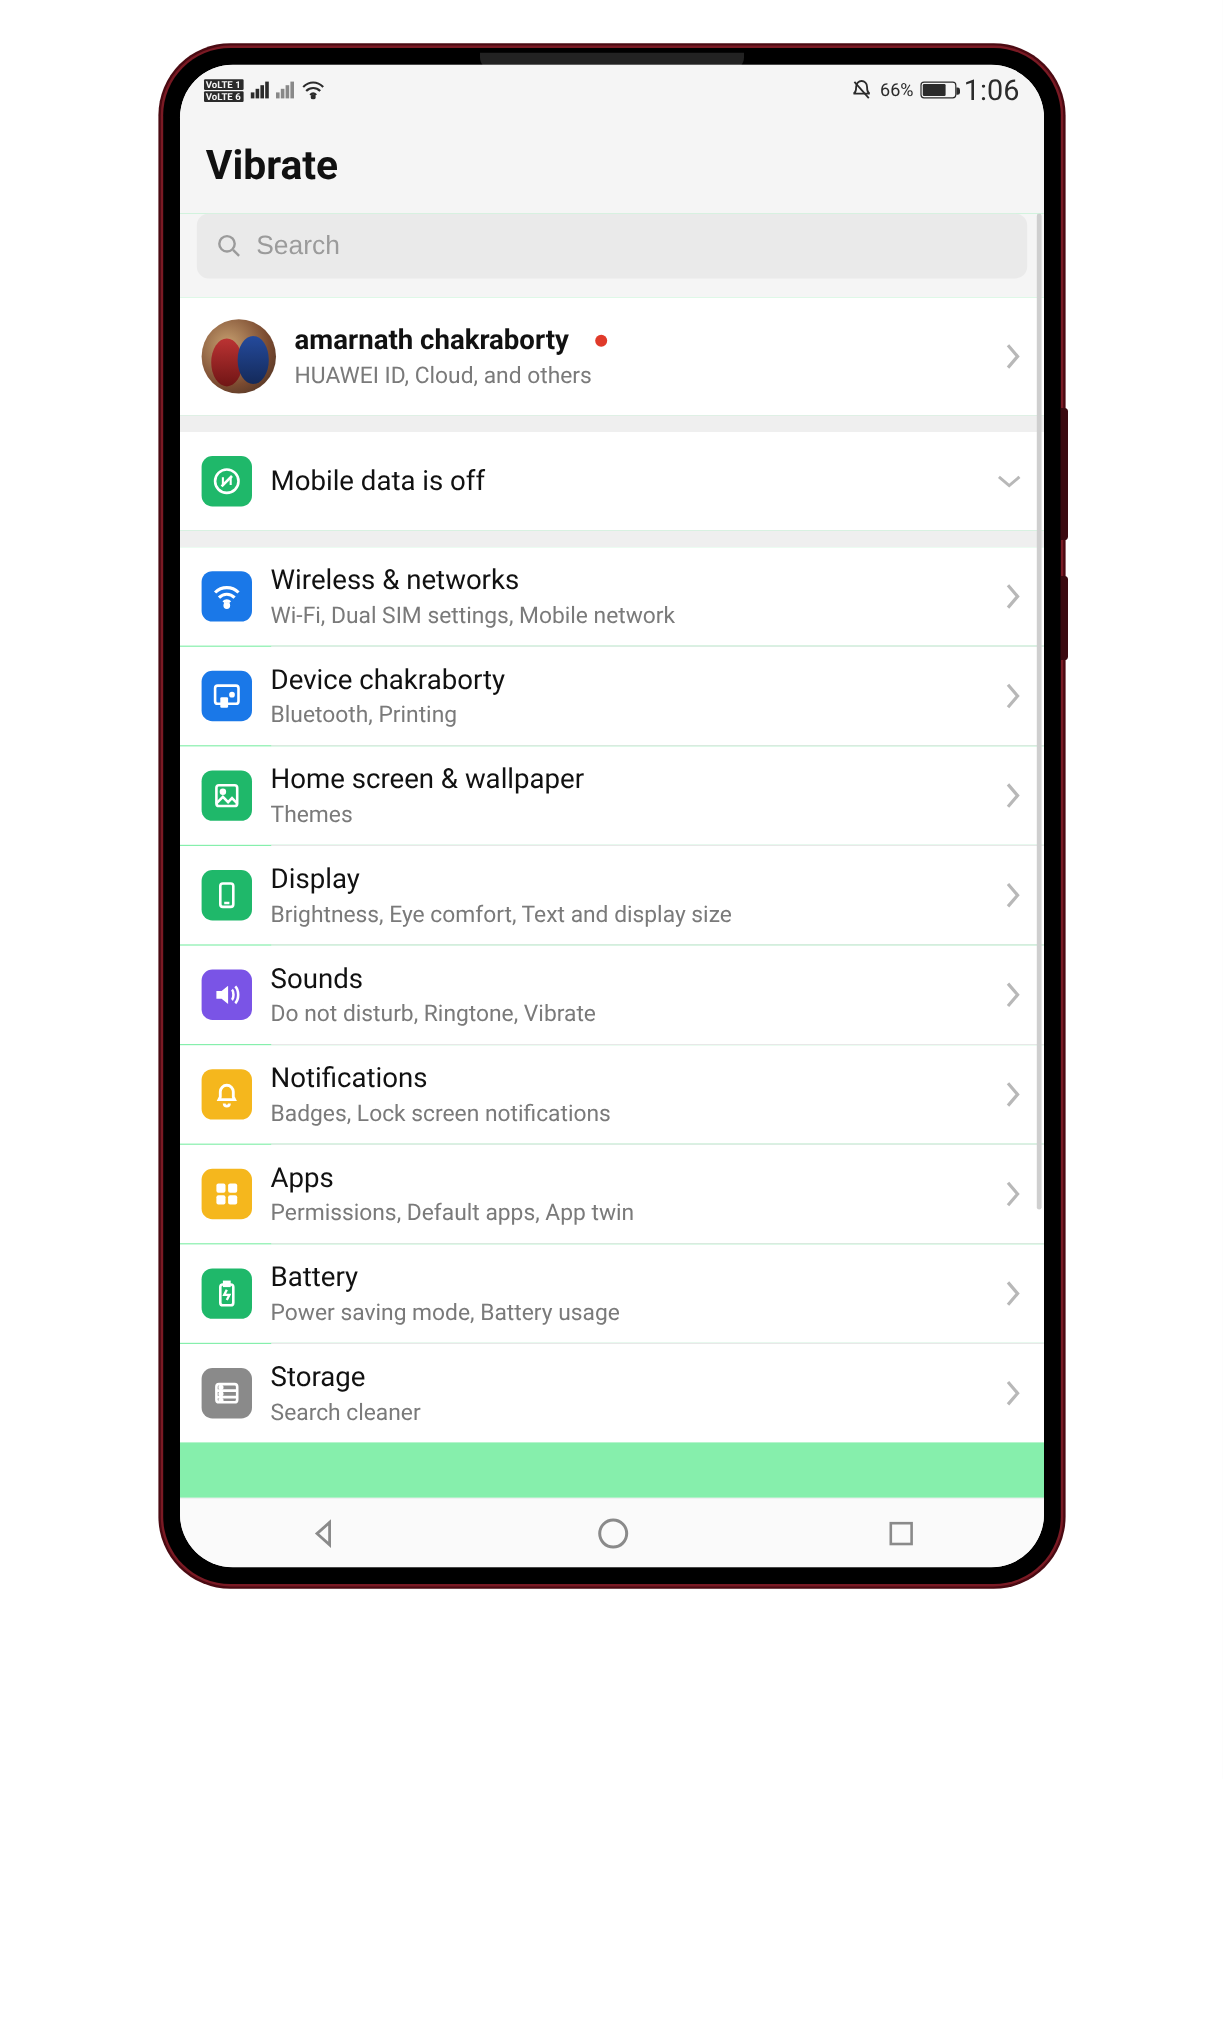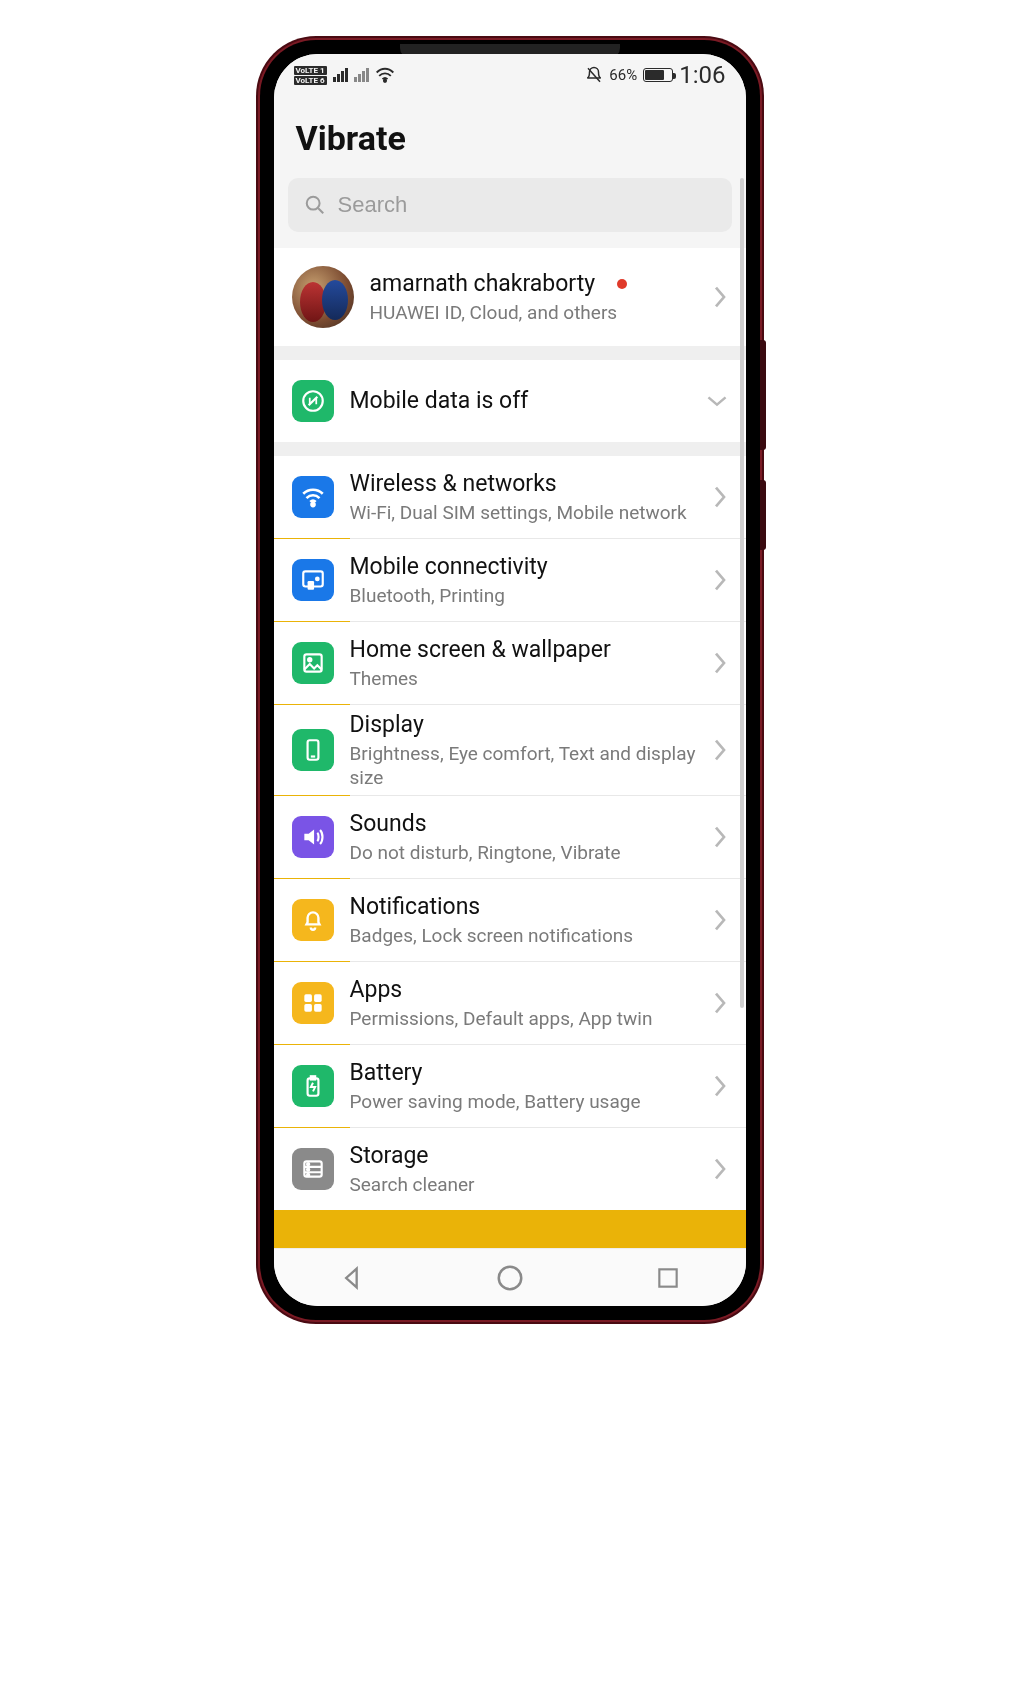--- a/index.html
+++ b/index.html
@@ -4,21 +4,21 @@
 <style>
   * { box-sizing: border-box; margin: 0; padding: 0; }
   body {
     font-family: -apple-system, BlinkMacSystemFont, "Segoe UI", Roboto, Helvetica, Arial, sans-serif;
     background: #fff;
     display: flex;
     justify-content: center;
     padding: 40px 0;
   }
   .phone {
-    width: 500px;
+    width: 748px;
     height: 1280px;
     background: #000;
     border-radius: 56px;
     padding: 14px;
     position: relative;
     box-shadow: 0 0 0 2px #7a1a24, 0 0 0 4px #4a0a12;
   }
   .phone-side-btn {
     position: absolute;
     right: -6px;
@@ -70,21 +70,21 @@
   .batt::after { content:""; position:absolute; right:-4px; top:4px; width:3px; height:6px; background:#2b2b2b; border-radius:0 2px 2px 0;}
   .batt i { position:absolute; left:1px; top:1px; bottom:1px; width:66%; background:#2b2b2b; border-radius:1px;}
   .clock { font-size: 24px; }
 
   .title {
     font-size: 34px; font-weight: 700; color:#111;
     padding: 26px 22px 20px 22px;
     background: #f5f5f5;
   }
 
-  .content { flex:1; overflow-y:auto; background:#eab308; position:relative; }
+  .content { flex:1; overflow-y:auto; background:#86efac; position:relative; }
 
   .search-wrap { padding: 0 14px 16px; background:#f5f5f5; }
   .search {
     background:#eaeaea; border-radius: 10px; height: 54px;
     display:flex; align-items:center; padding: 0 16px; gap:12px;
     color:#888; font-size:22px;
   }
   .search svg { flex:0 0 22px; }
   .search input { border:none; background:transparent; outline:none; font-size:22px; color:#333; flex:1; }
   .search input::placeholder { color:#9b9b9b; }
@@ -110,21 +110,21 @@
     background: radial-gradient(circle at 35% 35%, #c7a070, #7a4a30 60%, #3a2a20);
     position: relative; overflow:hidden;
   }
   .avatar::before, .avatar::after {
     content:""; position:absolute; border-radius:50%;
     background: linear-gradient(#b33, #701515);
   }
   .avatar::before { width:26px; height:40px; left:8px; top:16px; }
   .avatar::after  { width:26px; height:40px; right:6px; top:14px; background: linear-gradient(#244a9c,#142a5a); }
 
-  .row.account .row-title { font-weight:400; display:flex; align-items:center; gap:22px; }
+  .row.account .row-title { font-weight:700; display:flex; align-items:center; gap:22px; }
   .dot-red { width:10px; height:10px; border-radius:50%; background:#e03a2a; display:inline-block; }
   
   .divider { border-top:1px solid #e8e8e8; margin-left: 76px; }
 
   
   .bg-green { background:#1fb86a; }
   .bg-blue  { background:#1a78e8; }
   .bg-purple{ background:#7a54e6; }
   .bg-yellow{ background:#f5b71d; }
   .bg-grey  { background:#8a8a8a; }
@@ -260,21 +260,21 @@
           <div class="divider"></div>
           <div class="row">
             <div class="icon-slot bg-blue">
               <svg width="26" height="26" viewBox="0 0 24 24" fill="none" stroke="#fff" stroke-width="2">
                 <rect x="3" y="4" width="18" height="14" rx="2"></rect>
                 <rect x="7" y="13" width="6" height="8" rx="1" fill="#fff" stroke="none"></rect>
                 <circle cx="16" cy="11" r="1.2" fill="#fff"></circle>
               </svg>
             </div>
             <div class="texts">
-              <div class="row-title">Mobile connectivity</div>
+              <div class="row-title">Device chakraborty</div>
               <div class="row-sub">Bluetooth, Printing</div>
             </div>
             <svg class="chev" width="16" height="24" viewBox="0 0 10 18" fill="none" stroke="#b8b8b8" stroke-width="2">
               <path d="M2 2l6 7-6 7"></path>
             </svg>
           </div>
           <div class="divider"></div>
           <div class="row">
             <div class="icon-slot bg-green">
               <svg width="26" height="26" viewBox="0 0 24 24" fill="none" stroke="#fff" stroke-width="2">

